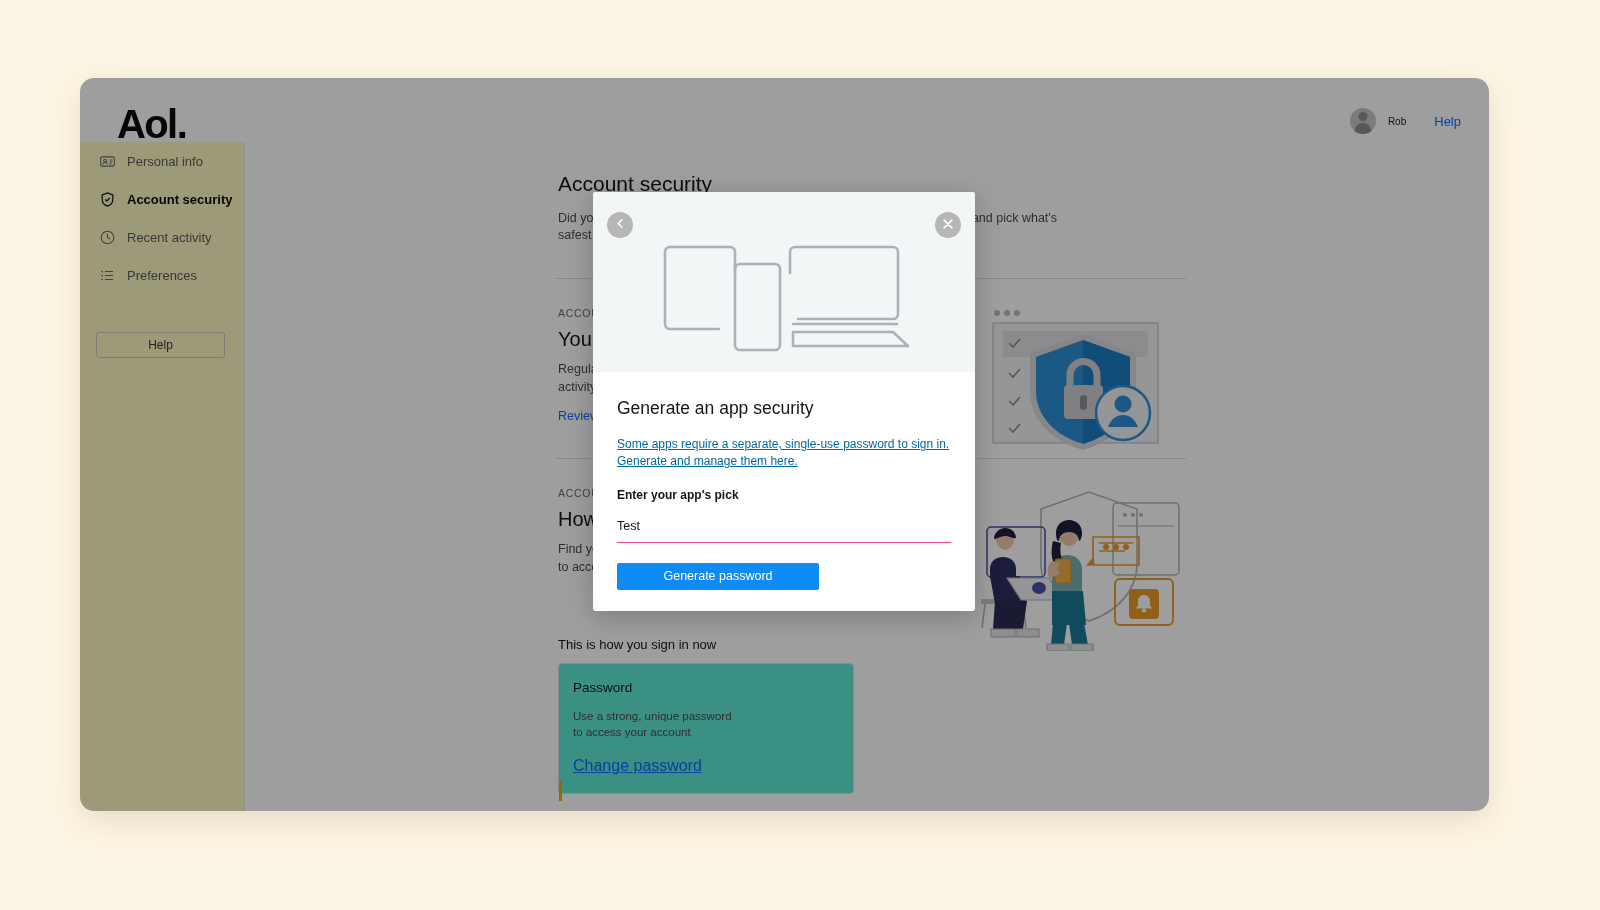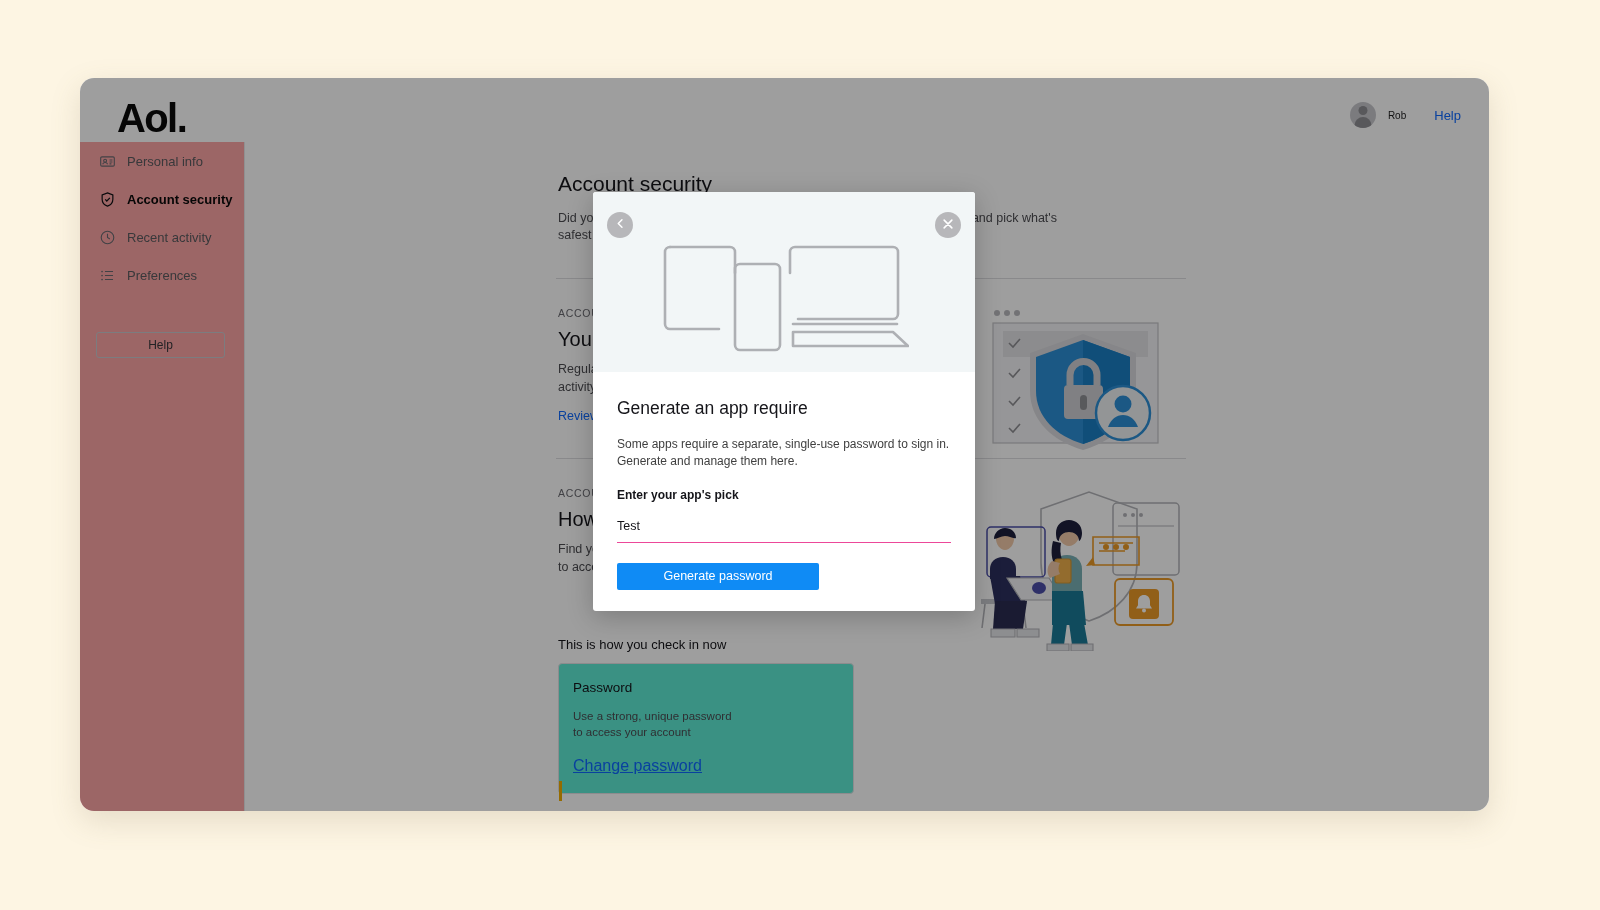--- a/index.html
+++ b/index.html
@@ -40,21 +40,21 @@
   .scrim {
     position: absolute;
     inset: 0;
     background: rgba(0,0,0,0.38);
     z-index: 50;
   }
 
   
   .app-header {
     position: absolute;
-    left: 0; top: 4px;
+    left: 0; top: 10px;
     width: 100%;
     height: 64px;
   }
   .brand {
     position: absolute;
     left: 37px;
     top: 14px;
     font-size: 40px;
     font-weight: 700;
     letter-spacing: -1.6px;
@@ -104,21 +104,21 @@
     margin-left: 16px;
     cursor: pointer;
   }
 
   
   .sidebar {
     position: absolute;
     left: 0; top: 64px;
     width: 165px;
     bottom: 0;
-    background: #fca5a5;
+    background: #fef9c3;
     border-right: 1px solid #e8e8ea;
   }
   .nav-item {
     display: flex;
     align-items: center;
     gap: 11px;
     height: 38px;
     padding-left: 19px;
     cursor: pointer;
     font-size: 13px;
@@ -315,23 +315,24 @@
     padding: 26px 24px 0 24px;
   }
   .modal-title {
     font-size: 17.5px;
     font-weight: 400;
     color: #15151a;
     margin-bottom: 17px;
   }
   .modal-desc {
     font-size: 12px;
-    color: #404040;
+    color: #0369a1;
     line-height: 1.45;
     margin-bottom: 17px;
+    text-decoration: underline;
   }
   .field-label {
     font-size: 12px;
     font-weight: 700;
     color: #15151a;
     margin-bottom: 14px;
   }
   .field-input {
     width: 100%;
     border: none;
@@ -506,21 +507,21 @@
               <path d="M90 60c-2 8-2 16 1 22l8-3c-2-6-2-12-1-17z" fill="#1d1f3c"></path>
               <path d="M89 110h31l3 34H89z" fill="#1b7a96"></path>
               <path d="M90 142h14l-3 22H88zM106 142h15l4 22h-16z" fill="#1b7a96"></path>
               <path d="M84 163h22v7H84zM108 163h22v7h-22z" fill="#e4e5e9" stroke="#b3b4b9" stroke-width="1.1"></path>
               <rect x="92" y="78" width="16" height="24" rx="2.5" fill="#eeae4b" stroke="#d19836" stroke-width="1.2"></rect>
               <path d="M89 80c-5 4-6 12-2 17l10-4c-2-3-2-8 0-11z" fill="#f0c9a8"></path>
             </svg>
           </div>
         </div>
 
-        <div class="signin-head">This is how you check in now</div>
+        <div class="signin-head">This is how you sign in now</div>
 
         <div class="card">
           <div class="card-title">Password</div>
           <div class="card-row">
             <div class="card-desc">Use a strong, unique password to access your account</div>
             <div class="card-link">Change password</div>
           </div>
           <div class="card-accent"></div>
         </div>
 
@@ -554,21 +555,21 @@
             <path d="M11 13a5 5 0 00-5 5v72a5 5 0 005 5h49"></path>
             <rect x="76" y="30" width="45" height="86" rx="5"></rect>
             <path d="M131 39V18a5 5 0 015-5h98a5 5 0 015 5v62a5 5 0 01-5 5h-95"></path>
             <path d="M134 90h104"></path>
             <path d="M134 98h100l15 14H134z"></path>
           </svg>
         </div>
       </div>
 
       <div class="modal-body">
-        <div class="modal-title">Generate an app require</div>
+        <div class="modal-title">Generate an app security</div>
         <div class="modal-desc">Some apps require a separate, single-use password to sign in. Generate and manage them here.</div>
         <div class="field-label">Enter your app's pick</div>
         <input class="field-input" type="text" value="Test" style="">
         <button class="primary-btn">Generate password</button>
       </div>
     </div>
 
   </div>
 </div>
 

